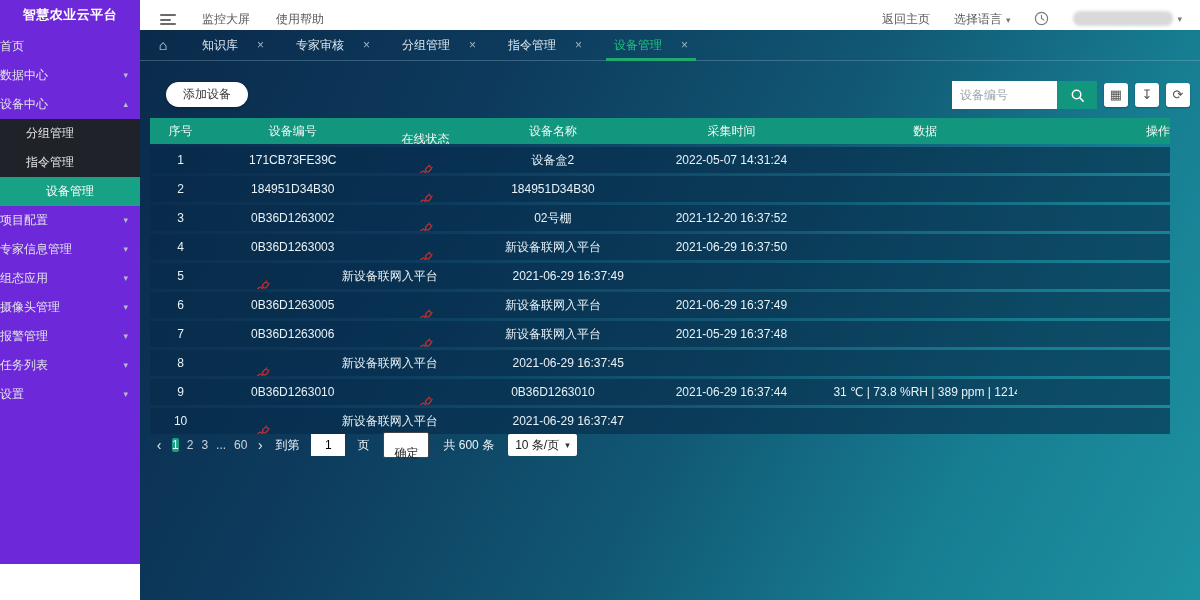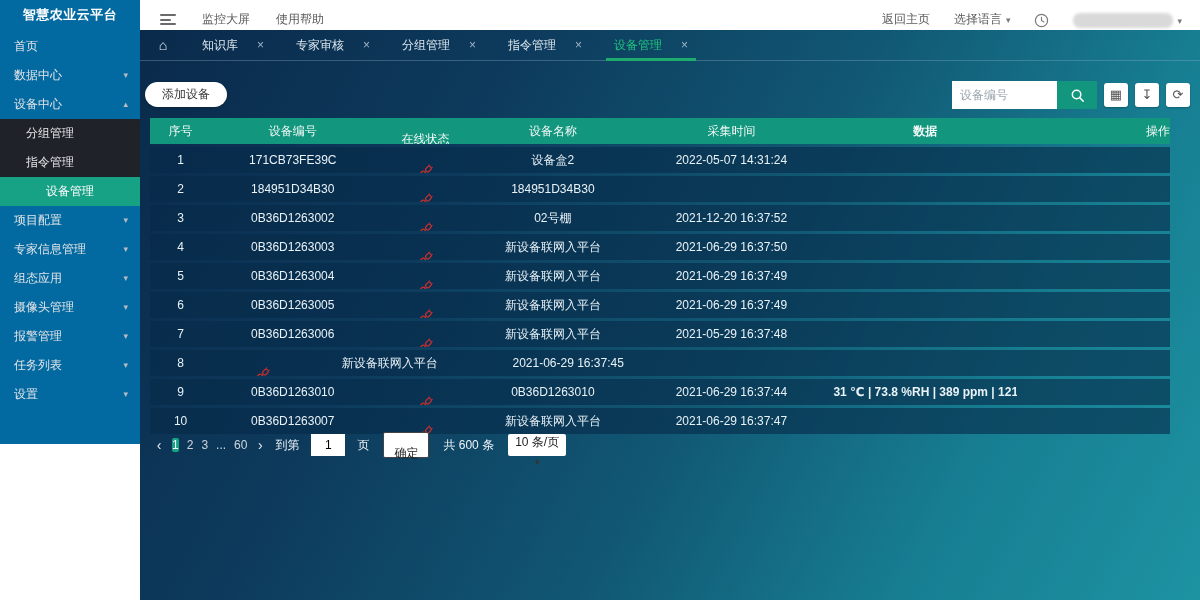--- a/index.html
+++ b/index.html
@@ -1,80 +1,80 @@
 <!DOCTYPE html>
 <html><head>
 <meta charset="utf-8">
 <style>
   * { margin:0; padding:0; box-sizing:border-box; }
   html,body { width:1200px; height:600px; overflow:hidden; }
   body { font-family:"Liberation Sans","DejaVu Sans",sans-serif; font-size:12px; }
   .app { position:relative; width:1200px; height:600px; outline:1px solid rgba(0,0,0,.4); background:#fff; }
 
   
-  .sidebar { position:absolute; left:0; top:0; width:140px; height:444px; background:#0369a1; z-index:5; }
+  .sidebar { position:absolute; left:0; top:0; width:140px; height:564px; background:#6d28d9; z-index:5; }
   .sidebar-title { height:30px; line-height:30px; text-align:center; color:#fff; font-size:13px; font-weight:bold; letter-spacing:.5px; }
   .menu { padding-top:2px; }
-  .side-item { position:relative; height:29px; line-height:29px; padding-left:14px; color:#e3e5e8; cursor:pointer; }
+  .side-item { position:relative; height:29px; line-height:29px; color:#e3e5e8; cursor:pointer; }
   .side-item .si-arrow { position:absolute; right:12px; top:0; font-size:9px; color:#b9bcc2; }
   .side-item.sub { background:#202229; padding-left:26px; }
   .side-item.sub.active { background:#17a185; color:#fff; padding-left:0; text-align:center; }
 
   
   .topbar { position:absolute; left:140px; top:0; width:1060px; height:40px; background:#ffffff; border-bottom:1px solid #e8e8e8; display:flex; align-items:center; color:#5a5a5a; }
   .hamburger { width:16px; height:11px; margin:0 0 0 20px; display:flex; flex-direction:column; justify-content:space-between; cursor:pointer; }
   .hamburger span { display:block; height:2px; background:#6a6a6a; border-radius:1px; }
   .hamburger span:nth-child(1){ width:16px; } .hamburger span:nth-child(2){ width:11px; } .hamburger span:nth-child(3){ width:16px; }
   .topbar-link { margin-left:26px; cursor:pointer; }
-  .topbar-right { margin-left:auto; display:flex; align-items:flex-end; gap:24px; padding-right:18px; }
+  .topbar-right { margin-left:auto; display:flex; align-items:flex-start; gap:24px; padding-right:18px; }
   .caret { font-size:9px; color:#7a7a7a; margin-left:4px; }
   .clock-icon { width:15px; height:15px; cursor:pointer; }
   .user-chip { display:flex; align-items:center; cursor:pointer; }
   .user-blur { width:100px; height:15px; border-radius:7px; background:#d9d9d9; filter:blur(1.6px); }
 
   
   .main { position:absolute; left:140px; top:30px; width:1060px; height:570px;
     background:linear-gradient(118deg,#0a2a4b 0%,#0d3a5c 28%,#115874 55%,#177e92 78%,#1d93a2 100%); }
 
   
   .tabbar { position:relative; height:31px; display:flex; align-items:center; border-bottom:1px solid rgba(140,175,200,.35); }
   .home-tab { width:46px; text-align:center; color:#dfe9f1; font-size:14px; cursor:pointer; }
   .tab { position:relative; height:31px; display:flex; align-items:center; gap:19px; padding:0 16px; color:#dce6ee; cursor:pointer; }
   .tab .tab-close { font-size:12px; color:#9fb6c8; }
   .tab.active { color:#1fc27d; }
   .tab.active::after { content:""; position:absolute; left:8px; right:8px; bottom:0; height:3px; background:#1faa6e; }
 
   
   .toolbar { position:absolute; left:0; top:31px; width:100%; height:56px; }
-  .add-btn { position:absolute; left:5px; top:21px; height:25px; padding:0 17px; background:#fff; border:none; border-radius:13px; color:#333; font-size:12px; cursor:pointer; box-shadow:0 1px 3px rgba(0,0,0,.25); }
+  .add-btn { position:absolute; left:26px; top:21px; height:25px; padding:0 17px; background:#fff; border:none; border-radius:13px; color:#333; font-size:12px; cursor:pointer; box-shadow:0 1px 3px rgba(0,0,0,.25); }
   .search-cluster { position:absolute; right:10px; top:20px; display:flex; align-items:center; }
   .search-input { width:105px; height:28px; border:none; padding:0 8px; font-size:12px; color:#333; outline:none; }
   .search-input::placeholder { color:#9aa5ad; }
   .search-btn { width:40px; height:28px; background:#12967e; border:none; cursor:pointer; display:flex; align-items:center; justify-content:center; }
   .mini-btn { width:24px; height:24px; margin-left:7px; background:#fff; border:none; border-radius:3px; color:#555; font-size:13px; line-height:22px; cursor:pointer; box-shadow:0 1px 2px rgba(0,0,0,.25); }
   .mini-btn:first-of-type { margin-left:14px; }
 
   
   .table { position:absolute; left:10px; top:88px; width:1020px; }
   .t-head { display:flex; height:26px; line-height:26px; background:#12967e; color:#f2f8f6; font-size:12px; }
   .t-row { display:flex; height:26px; line-height:26px; margin-top:3px; background:rgba(6,42,72,.62); color:#e9f2f7; font-size:12px; }
   .tc { text-align:center; overflow:hidden; white-space:nowrap; }
-  .c0{width:6%;} .c1{width:16%;} .c2{width:10%;margin-top:8px;} .c3{width:15%;} .c4{width:20%;} .c5{width:18%;font-weight:bold;} .c6{width:15%;text-align:right;}
+  .c0{width:6%;} .c1{width:16%;} .c2{width:10%;margin-top:8px;} .c3{width:15%;} .c4{width:20%;} .c5{width:18%;} .c6{width:15%;text-align:right;}
   .tc .status-svg { vertical-align:middle; margin-top:5px; }
 
   
   .pager { position:absolute; left:10px; top:400px; display:flex; align-items:center; color:#eef4f8; }
   .pg-arrow { width:18px; text-align:center; font-size:14px; color:#e8eef3; cursor:pointer; }
   .page-btn { min-width:22px; height:20px; line-height:20px; text-align:center; margin:0 4px; border-radius:2px; color:rgba(255,255,255,.78); cursor:pointer; }
   .page-btn.active { background:#17a185; color:#fff; }
   .page-btn.dim { cursor:default; }
   .pg-text { margin:0 6px; }
   .goto-input { width:34px; height:22px; border:none; text-align:center; font-size:12px; margin:0 6px; outline:none; }
   .confirm-btn { height:22px; padding:12px 10px; margin:2px 8px; background:#fff; border:1px solid #444; border-radius:2px; font-size:12px; cursor:pointer; color:#222; }
-  .per-page { display:flex; align-items:center; gap:6px; height:22px; margin-left:8px; padding:0 7px; background:#fff; color:#222; border-radius:2px; cursor:pointer;flex-direction:column; }
+  .per-page { display:flex; align-items:center; gap:6px; height:22px; margin-left:8px; padding:0 7px; background:#fff; color:#222; border-radius:2px; cursor:pointer; }
   .per-page .caret { color:#333; margin:0; }
 </style>
 </head>
 <body>
 
 <div class="app">
 
   <aside class="sidebar">
     <div class="sidebar-title">智慧农业云平台</div>
     <nav class="menu">
@@ -296,21 +296,20 @@
     </g>
   </svg></div>
     <div class="tc c3">新设备联网入平台</div>
     <div class="tc c4">2021-06-29 16:37:50</div>
     <div class="tc c5"></div>
     <div class="tc c6"></div>
   </div>
 
   <div class="t-row">
     <div class="tc c0">5</div>
-    <div class="tc c1">0B36D1263004</div>
     <div class="tc c2"><svg class="status-svg" width="15" height="15" viewBox="0 0 20 20">
     <g fill="none" stroke="#c22f2f" stroke-width="1.7">
       <rect x="2" y="10.5" width="8.2" height="5.6" rx="2.8" transform="rotate(-45 6.1 13.3)"></rect>
       <rect x="9.8" y="3.9" width="8.2" height="5.6" rx="2.8" transform="rotate(-45 13.9 6.7)"></rect>
     </g>
     <g stroke="#c22f2f" stroke-width="1.3" stroke-linecap="round">
       <path d="M14.5 2.2l.9-1.4"></path>
                   <path d="M17.8 5.5l1.4-.9"></path>
     </g>
   </svg></div>
@@ -390,21 +389,20 @@
     </g>
   </svg></div>
     <div class="tc c3">0B36D1263010</div>
     <div class="tc c4">2021-06-29 16:37:44</div>
     <div class="tc c5">31 ℃ | 73.8 %RH | 389 ppm | 121415 ...</div>
     <div class="tc c6"></div>
   </div>
 
   <div class="t-row">
     <div class="tc c0">10</div>
-    <div class="tc c1">0B36D1263007</div>
     <div class="tc c2"><svg class="status-svg" width="15" height="15" viewBox="0 0 20 20">
     <g fill="none" stroke="#c22f2f" stroke-width="1.7">
       <rect x="2" y="10.5" width="8.2" height="5.6" rx="2.8" transform="rotate(-45 6.1 13.3)"></rect>
       <rect x="9.8" y="3.9" width="8.2" height="5.6" rx="2.8" transform="rotate(-45 13.9 6.7)"></rect>
     </g>
     <g stroke="#c22f2f" stroke-width="1.3" stroke-linecap="round">
       <path d="M14.5 2.2l.9-1.4"></path>
                   <path d="M17.8 5.5l1.4-.9"></path>
     </g>
   </svg></div>

